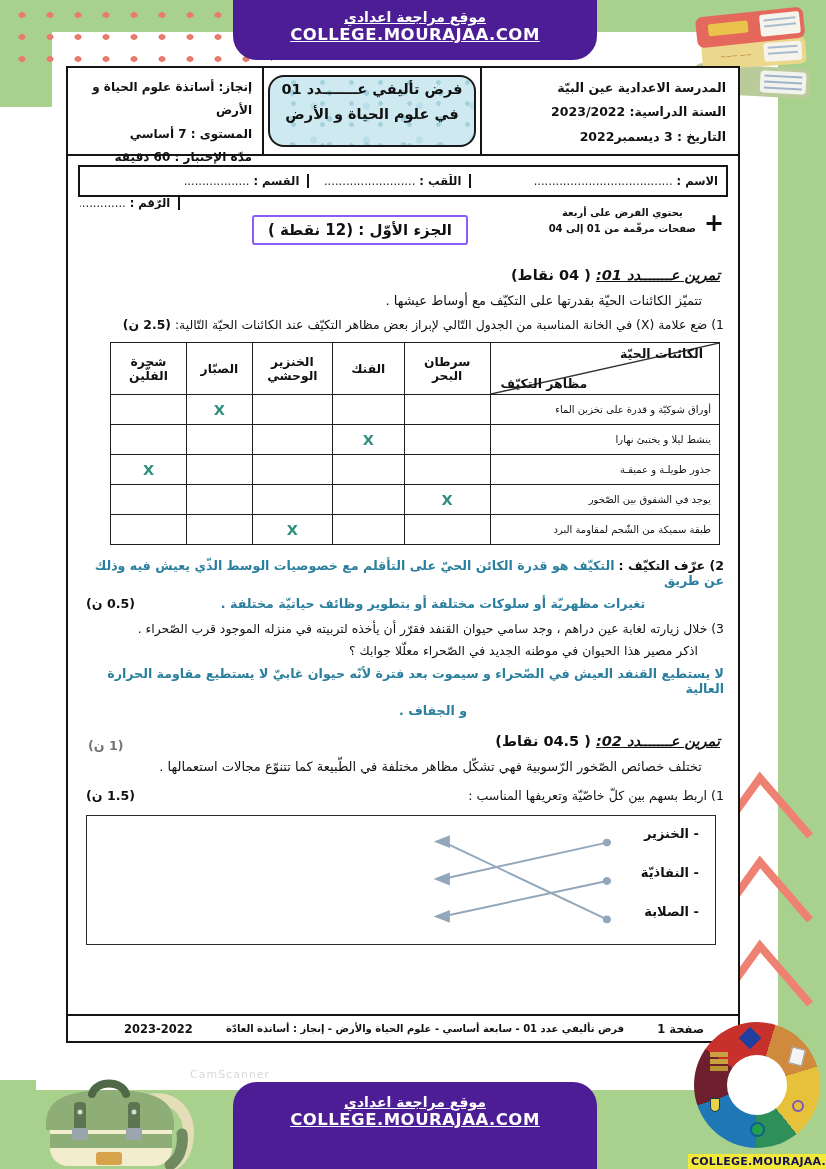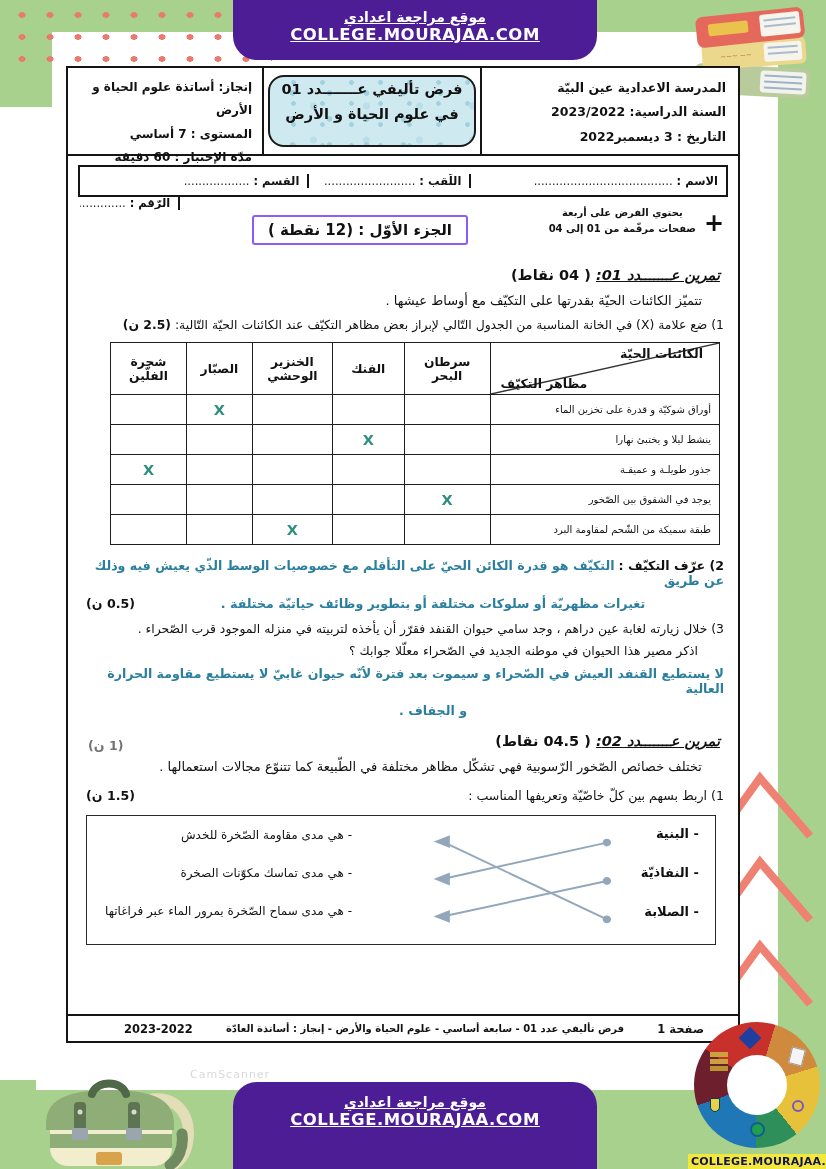--- a/index.html
+++ b/index.html
@@ -339,28 +339,23 @@
           <line x1="500" y1="66" x2="342" y2="102"></line>
           <polygon points="336,102 348,97 348,107"></polygon>
           <circle cx="500" cy="66" r="3"></circle>
 
           <line x1="500" y1="105" x2="342" y2="26"></line>
           <polygon points="336,26 348,21 348,31"></polygon>
           <circle cx="500" cy="105" r="3"></circle>
         </g>
       </svg>
       <div class="terms">
-        <div class="term">-   البنية</div>
+        <div class="term">-   الخنزير</div>
         <div class="term">-   النفاذيّة</div>
         <div class="term">-   الصلابة</div>
-      </div>
-      <div class="defs">
-        <div class="def">- هي مدى مقاومة الصّخرة للخدش</div>
-        <div class="def">- هي مدى تماسك مكوّنات  الصخرة</div>
-        <div class="def">- هي مدى سماح الصّخرة بمرور الماء عبر فراغاتها</div>
       </div>
     </div>
 
   </div>
 
   <div class="foot">
     <div class="foot-page">صفحة 1</div>
     <div class="foot-center">فرض تأليفي عدد 01 -  سابعة أساسي -  علوم الحياة والأرض - إنجاز : أساتذة العادّة</div>
     <div class="foot-year">2023-2022</div>
   </div>

